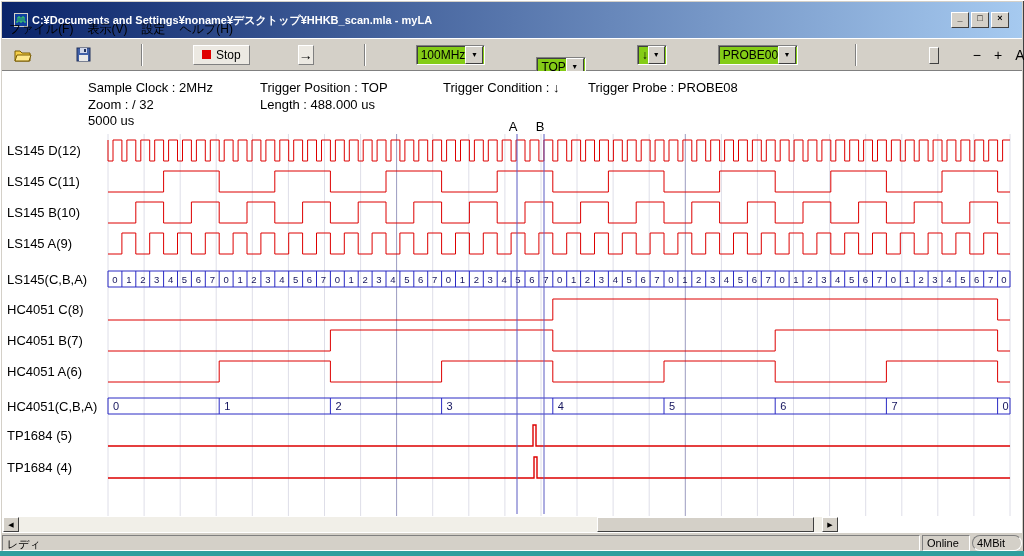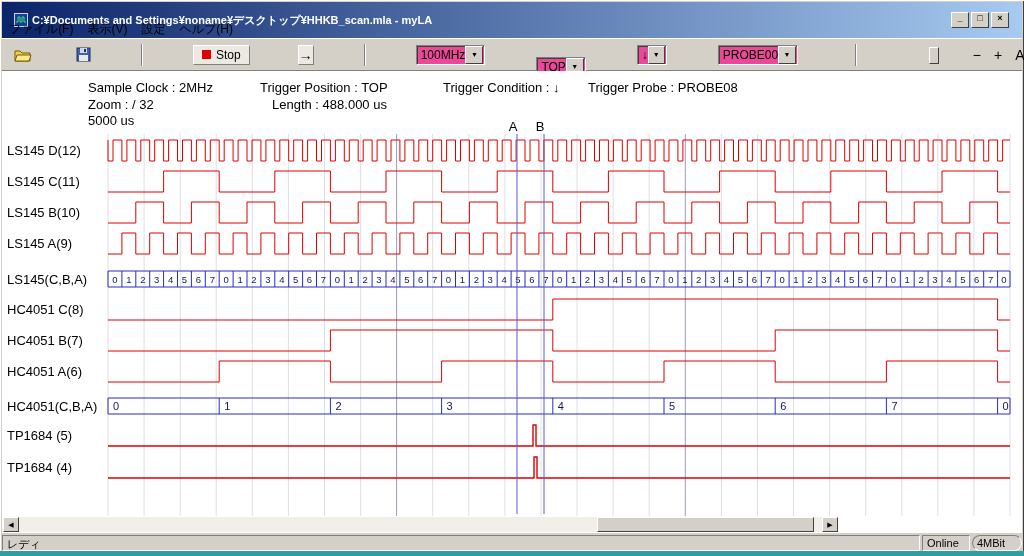--- a/index.html
+++ b/index.html
@@ -16,21 +16,21 @@
   .menu-item{padding:15px 7px;}
   .toolbar{position:absolute;left:2px;right:2px;top:38px;height:33px;display:flex;align-items:center;
            border-top:1px solid #fff;border-bottom:1px solid #808080;padding-left:12px;box-sizing:border-box;gap:44px;}
   .tbtn{width:24px;height:22px;display:flex;align-items:center;justify-content:center;}
   .tsep{width:2px;height:22px;border-left:1px solid #808080;border-right:1px solid #fff;margin:0 6px;}
   .raised{background:#ece9e2;border:1px solid;border-color:#fff #808080 #808080 #fff;
           display:flex;align-items:center;justify-content:center;font-size:12px;height:20px;box-sizing:border-box;}
   .stop{padding:0 8px;gap:5px;margin-right:4px;}
   .stopsq{width:9px;height:9px;background:#e00000;display:inline-block;}
   .run{width:26px;font-size:14px;font-weight:bold;}
-  .combo{display:flex;height:20px;background:#ec4899;border:1px solid;border-color:#808080 #fff #fff #808080;
+  .combo{display:flex;height:20px;background:#84cc16;border:1px solid;border-color:#808080 #fff #fff #808080;
          box-shadow:inset 1px 1px 0 #404040;align-items:center;margin-right:7px;box-sizing:border-box;}
   .combo-text{flex:1;font-size:12px;padding-left:4px;white-space:nowrap;}
   .combo-arrow{width:16px;height:16px;background:#d4d0c8;border:1px solid;border-color:#fff #404040 #404040 #fff;
                font-size:7px;line-height:15px;text-align:center;margin-right:1px;}
   .w76{width:77px;} .w72{width:73px;margin-top:24px;} .w28{width:30px;} .w80{width:80px;}
   .slider{position:relative;width:118px;height:20px;margin-right:4px;}
   .slider-track{position:absolute;left:0;right:0;top:9px;height:2px;border-top:1px solid #808080;border-bottom:1px solid #fff;}
   .slider-thumb{position:absolute;left:22px;top:2px;width:8px;height:15px;background:#d4d0c8;
                 border:1px solid;border-color:#fff #404040 #404040 #fff;}
   .flatbtn{font-size:14px;color:#000;padding:0 3px;margin-left:7px;white-space:nowrap;}
@@ -134,21 +134,21 @@
       </span>
   </div>
 
   <div class="workspace"></div>
 
   <span class="abs" style="left:88px;top:80px;">Sample Clock : 2MHz</span>
   <span class="abs" style="left:260px;top:80px;">Trigger Position : TOP</span>
   <span class="abs" style="left:443px;top:80px;">Trigger Condition : ↓</span>
   <span class="abs" style="left:565px;top:80px;margin-left:23px;">Trigger Probe : PROBE08</span>
   <span class="abs" style="left:88px;top:97px;">Zoom : /  32</span>
-  <span class="abs" style="left:260px;top:97px;margin-left:12px;">Length : 488.000 us</span>
+  <span class="abs" style="left:260px;top:97px;">Length : 488.000 us</span>
 
   <svg id="wave-svg" viewBox="0 0 1024 556">
       <line x1="108.0" y1="134" x2="108.0" y2="516" stroke="#dedee8" stroke-width="1"></line>
       <line x1="144.1" y1="134" x2="144.1" y2="516" stroke="#dedee8" stroke-width="1"></line>
       <line x1="180.2" y1="134" x2="180.2" y2="516" stroke="#dedee8" stroke-width="1"></line>
       <line x1="216.2" y1="134" x2="216.2" y2="516" stroke="#dedee8" stroke-width="1"></line>
       <line x1="252.3" y1="134" x2="252.3" y2="516" stroke="#dedee8" stroke-width="1"></line>
       <line x1="288.4" y1="134" x2="288.4" y2="516" stroke="#dedee8" stroke-width="1"></line>
       <line x1="324.5" y1="134" x2="324.5" y2="516" stroke="#dedee8" stroke-width="1"></line>
       <line x1="360.6" y1="134" x2="360.6" y2="516" stroke="#dedee8" stroke-width="1"></line>

